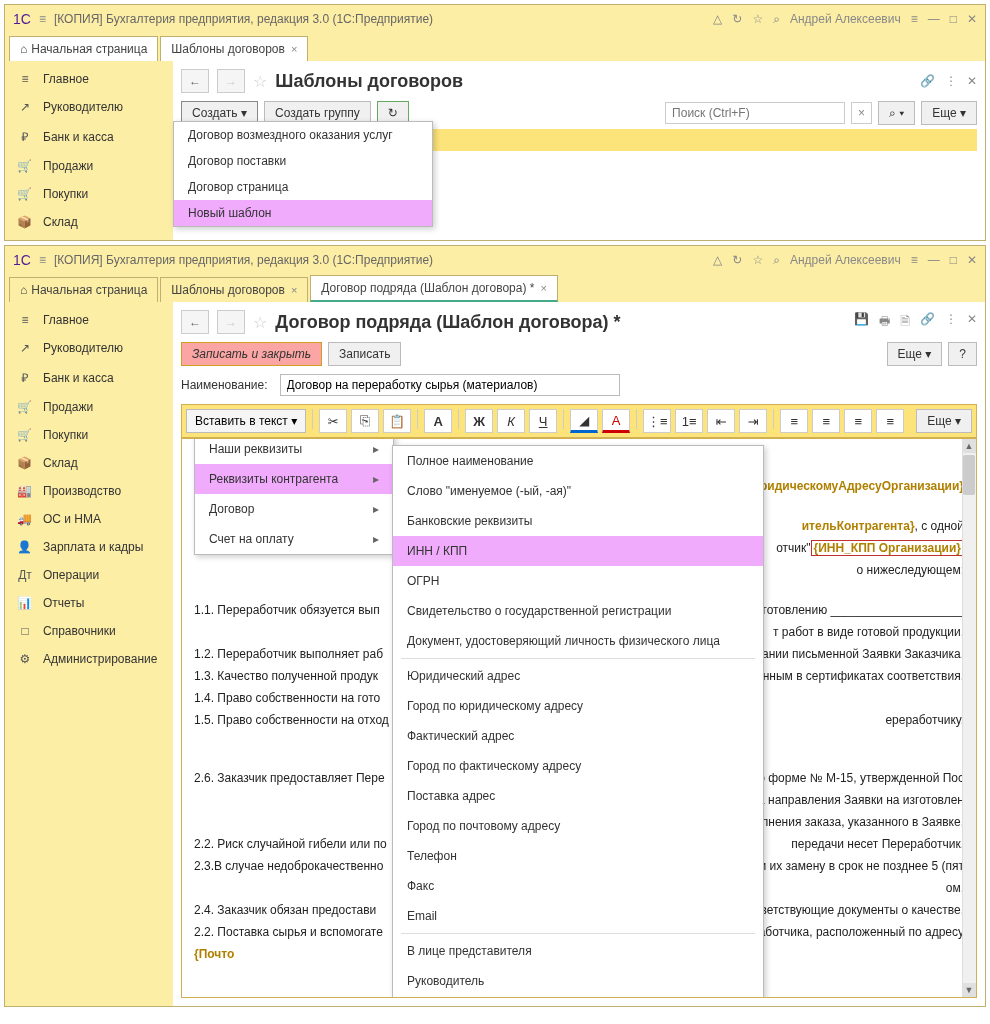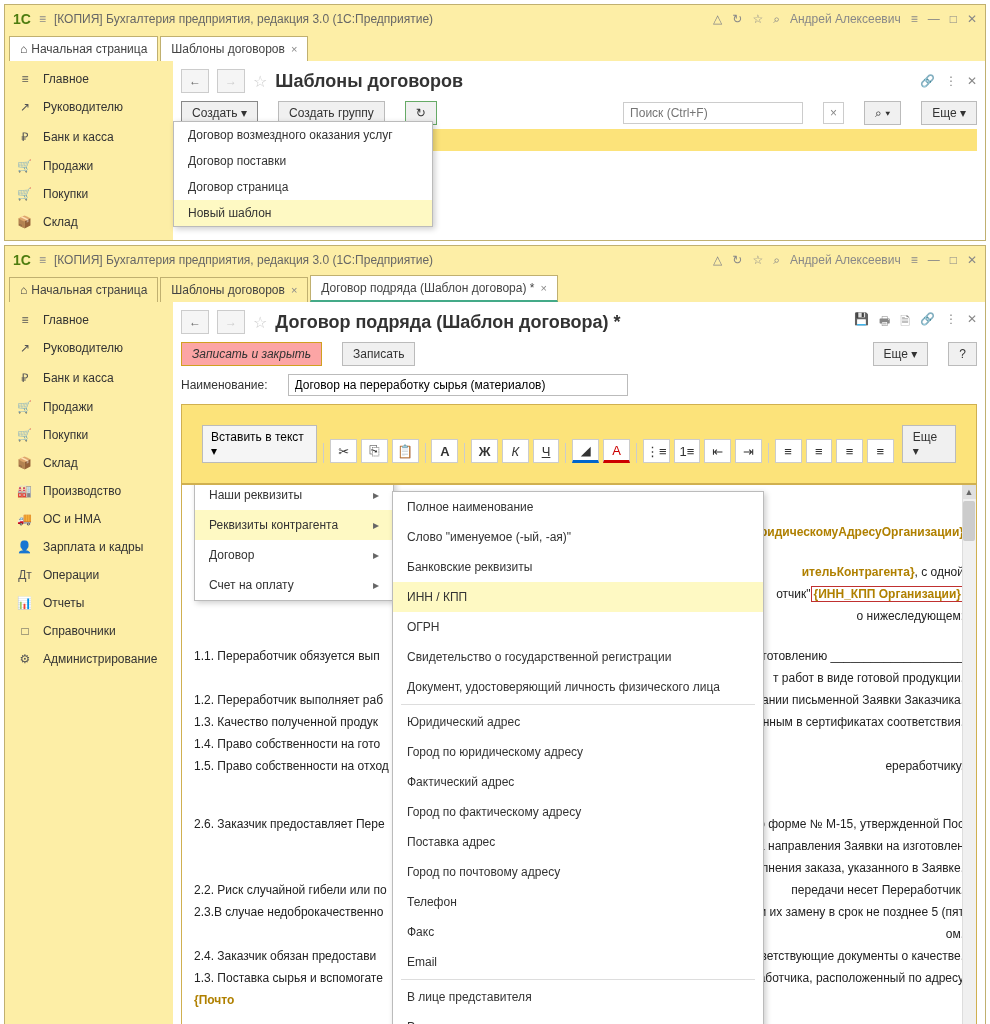--- a/index.html
+++ b/index.html
@@ -1,52 +1,52 @@
 <!DOCTYPE html>
 <html><head>
 <meta charset="utf-8">
 <style>
 * { margin:0; padding:0; box-sizing:border-box; font-family:Arial,sans-serif; font-size:12px; }
 body { background:#fff; }
 .window { border:1px solid #c0b070; background:#fff; }
 .titlebar { background:#fdeea6; height:28px; display:flex; align-items:center; padding:0 8px; gap:8px; }
-.logo { color:#4d7c0f; font-weight:bold; font-size:14px; }
+.logo { color:#4c1d95; font-weight:normal; font-size:14px; }
 .menu-icon { color:#888; cursor:pointer; }
 .title-text { color:#666; flex:1; }
 .title-icons { display:flex; gap:10px; color:#888; align-items:center; }
 .title-icons span { cursor:pointer; }
 .tabbar { background:#fdeea6; height:28px; display:flex; align-items:flex-end; padding-left:4px; }
 .tab { background:#fdeea6; border:1px solid #c0b070; border-bottom:none; padding:5px 10px; margin-right:2px; color:#444; display:flex; align-items:center; gap:6px; }
 .tab.active { background:#fff; }
 .tab.home { display:flex; align-items:center; gap:4px; }
 .tab-close { color:#888; cursor:pointer; font-size:11px; }
 .body-split { display:flex; }
 .sidebar { width:168px; background:#fdeea6; padding:4px 0; }
 .side-item { display:flex; align-items:center; gap:10px; padding:7px 12px; color:#333; cursor:pointer; }
 .side-icon { width:16px; text-align:center; color:#555; }
 .content { flex:1; background:#fff; padding:8px; position:relative; }
 .page-header { display:flex; align-items:center; gap:8px; margin-bottom:8px; }
 .nav-btn { width:28px; height:24px; border:1px solid #ccc; background:#f5f5f5; display:flex; align-items:center; justify-content:center; color:#666; cursor:pointer; }
 .page-title { font-size:18px; font-weight:bold; color:#333; flex:1; }
 .header-icons { display:flex; gap:10px; color:#888; }
-.toolbar { display:flex; gap:20px; align-items:center; margin-bottom:4px; }
+.toolbar { display:flex; gap:6px; align-items:center; margin-bottom:4px; }
 .btn { border:1px solid #bbb; background:#f0f0f0; padding:4px 10px; cursor:pointer; color:#333; }
 .btn.primary { background:#fca5a5; border-color:#d0a020;font-style:italic; }
 .btn.green { border-color:#6a6; }
 .search-box { border:1px solid #ccc; padding:3px 6px; width:180px; color:#999; }
 .dropdown-menu { position:absolute; background:#fff; border:1px solid #bbb; box-shadow:2px 2px 6px rgba(0,0,0,0.2); min-width:260px; z-index:10; }
 .menu-item { padding:6px 14px; cursor:pointer; color:#333; display:flex; align-items:center; justify-content:space-between; }
-.menu-item.hover { background:#fef9c3; }
+.menu-item.hover { background:#f0abfc; }
 .menu-arrow { color:#666; }
 .yellow-hdr { background:#fce37a; height:22px; }
 .divider { height:1px; background:#ddd; margin:2px 8px; }
-.field-row { display:flex; align-items:center; gap:20px; margin:8px 0; }
+.field-row { display:flex; align-items:center; gap:12px; margin:8px 0; }
 .field-label { color:#333; }
 .text-input { border:1px solid #bbb; padding:3px 6px; width:340px; }
-.rich-toolbar { background:#fce37a; padding:20px; display:flex; gap:4px; align-items:flex-end; border:1px solid #d0b050; }
+.rich-toolbar { background:#fce37a; padding:4px; display:flex; gap:4px; align-items:flex-start; border:1px solid #d0b050; }
 .tbtn { width:28px; height:24px; border:1px solid #ccc; background:#fff; display:flex; align-items:center; justify-content:center; color:#333; cursor:pointer; font-size:13px; }
 .tbtn.b { font-weight:bold; }
 .tbtn.i { font-style:italic; }
 .tbtn.u { text-decoration:underline; }
 .insert-btn { border:1px solid #bbb; background:#f5f5f5; padding:4px 8px; cursor:pointer; }
 .doc-area { border:1px solid #d0b050; background:#fff; padding:16px 12px; height:560px; overflow:hidden; position:relative; color:#222; line-height:1.5; }
 .doc-area p { margin-bottom:4px; }
 .placeholder { color:#b08000; font-weight:bold; }
 .placeholder.boxed { border:1px solid #c03030; padding:0 2px; }
 .submenu1 { position:absolute; left:12px; top:42px; background:#fff; border:1px solid #bbb; box-shadow:2px 2px 6px rgba(0,0,0,0.2); width:200px; z-index:20; }
@@ -309,21 +309,21 @@
         <p>1.4. Право собственности на гото</p>
         <p style="text-align:justify;"><span>1.5. Право собственности на отход</span><span style="float:right;">ереработчику.</span></p>
         <br><br>
         <p style="text-align:justify;"><span>2.6. Заказчик предоставляет Пере</span><span style="float:right;">ия продукции по накладной по форме № М-15, утвержденной Пос</span></p>
         <p style="text-align:right;">е 3 (трех) дней с момента направления Заявки на изготовлен</p>
         <p style="text-align:right;">лнения заказа, указанного в Заявке.</p>
         <p style="text-align:justify;"><span>2.2. Риск случайной гибели или по</span><span style="float:right;">передачи несет Переработчик.</span></p>
         <p style="text-align:justify;"><span>2.3.В случае недоброкачественно</span><span style="float:right;">в Заказчик обязан произвести их замену в срок не позднее 5 (пят</span></p>
         <p style="text-align:right;">ом.</p>
         <p style="text-align:justify;"><span>2.4. Заказчик обязан предостави</span><span style="float:right;">соответствующие документы о качестве.</span></p>
-        <p style="text-align:justify;"><span>1.3. Поставка сырья и вспомогате</span><span style="float:right;">склад Переработчика, расположенный по адресу </span></p>
+        <p style="text-align:justify;"><span>2.2. Поставка сырья и вспомогате</span><span style="float:right;">склад Переработчика, расположенный по адресу </span></p>
         <p><span class="placeholder">{Почто</span></p>
         <br><br>
         
         
         <p style="text-align:justify;"></p>
         
 
         <div class="scrollbar-track">
           <div class="scroll-btn" style="top:0;">▲</div>
           <div class="scrollbar-thumb" style="top:16px;"></div>

